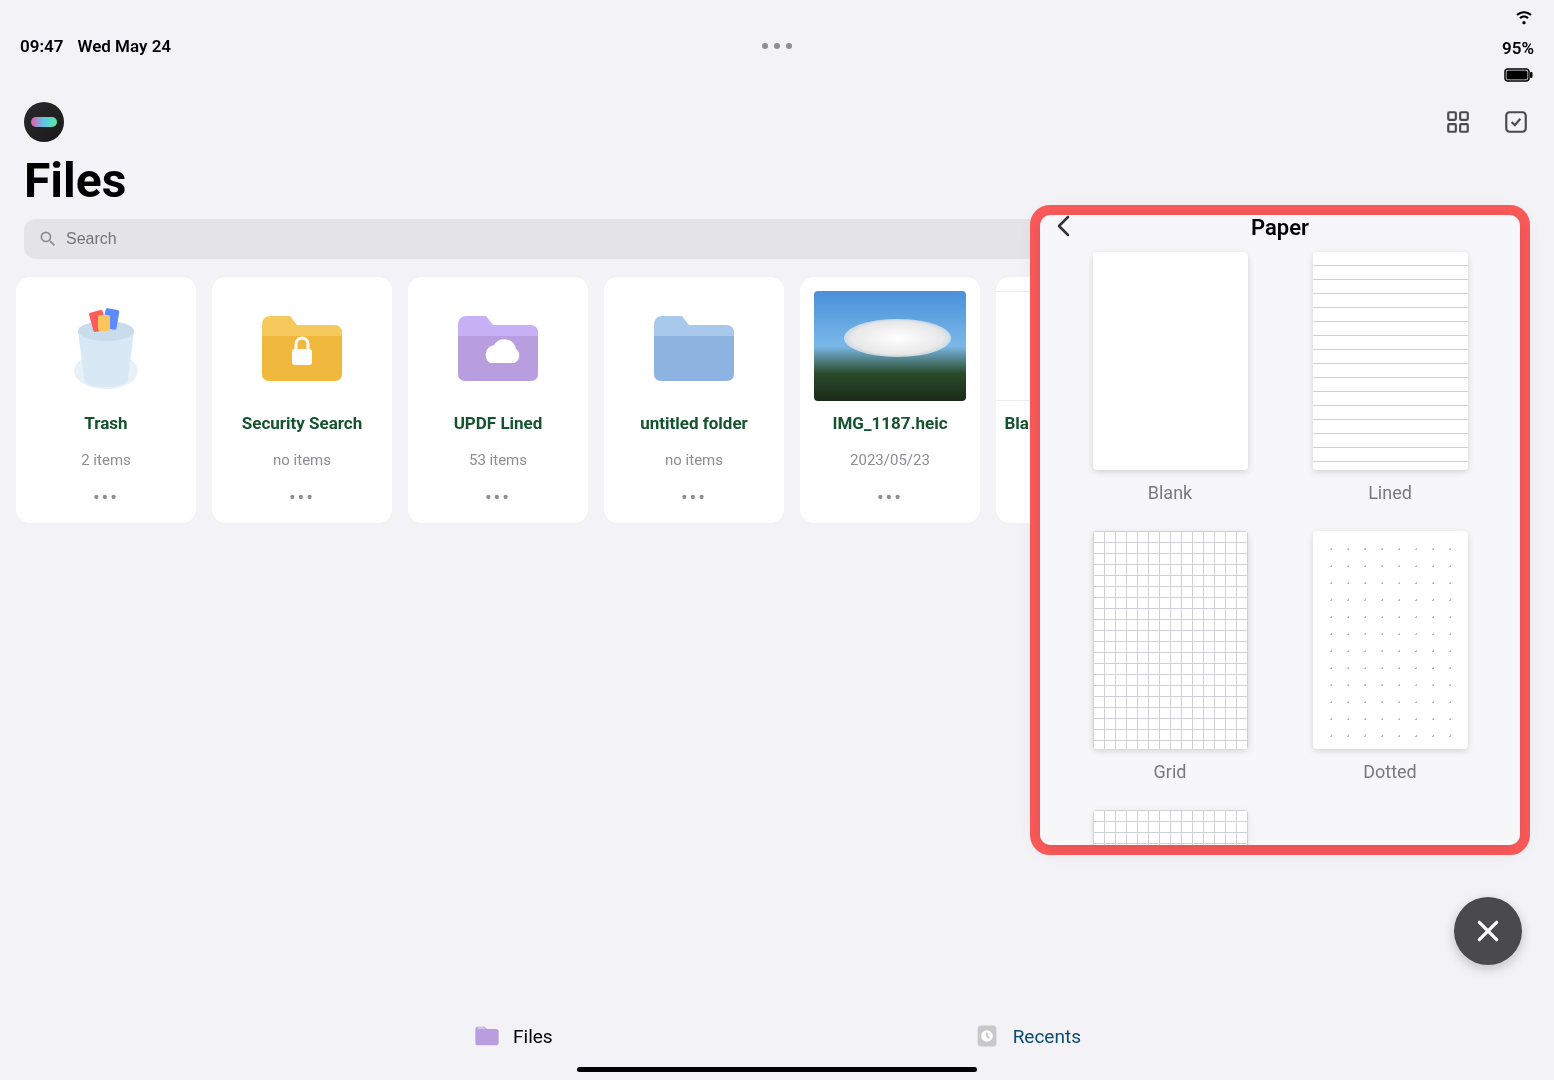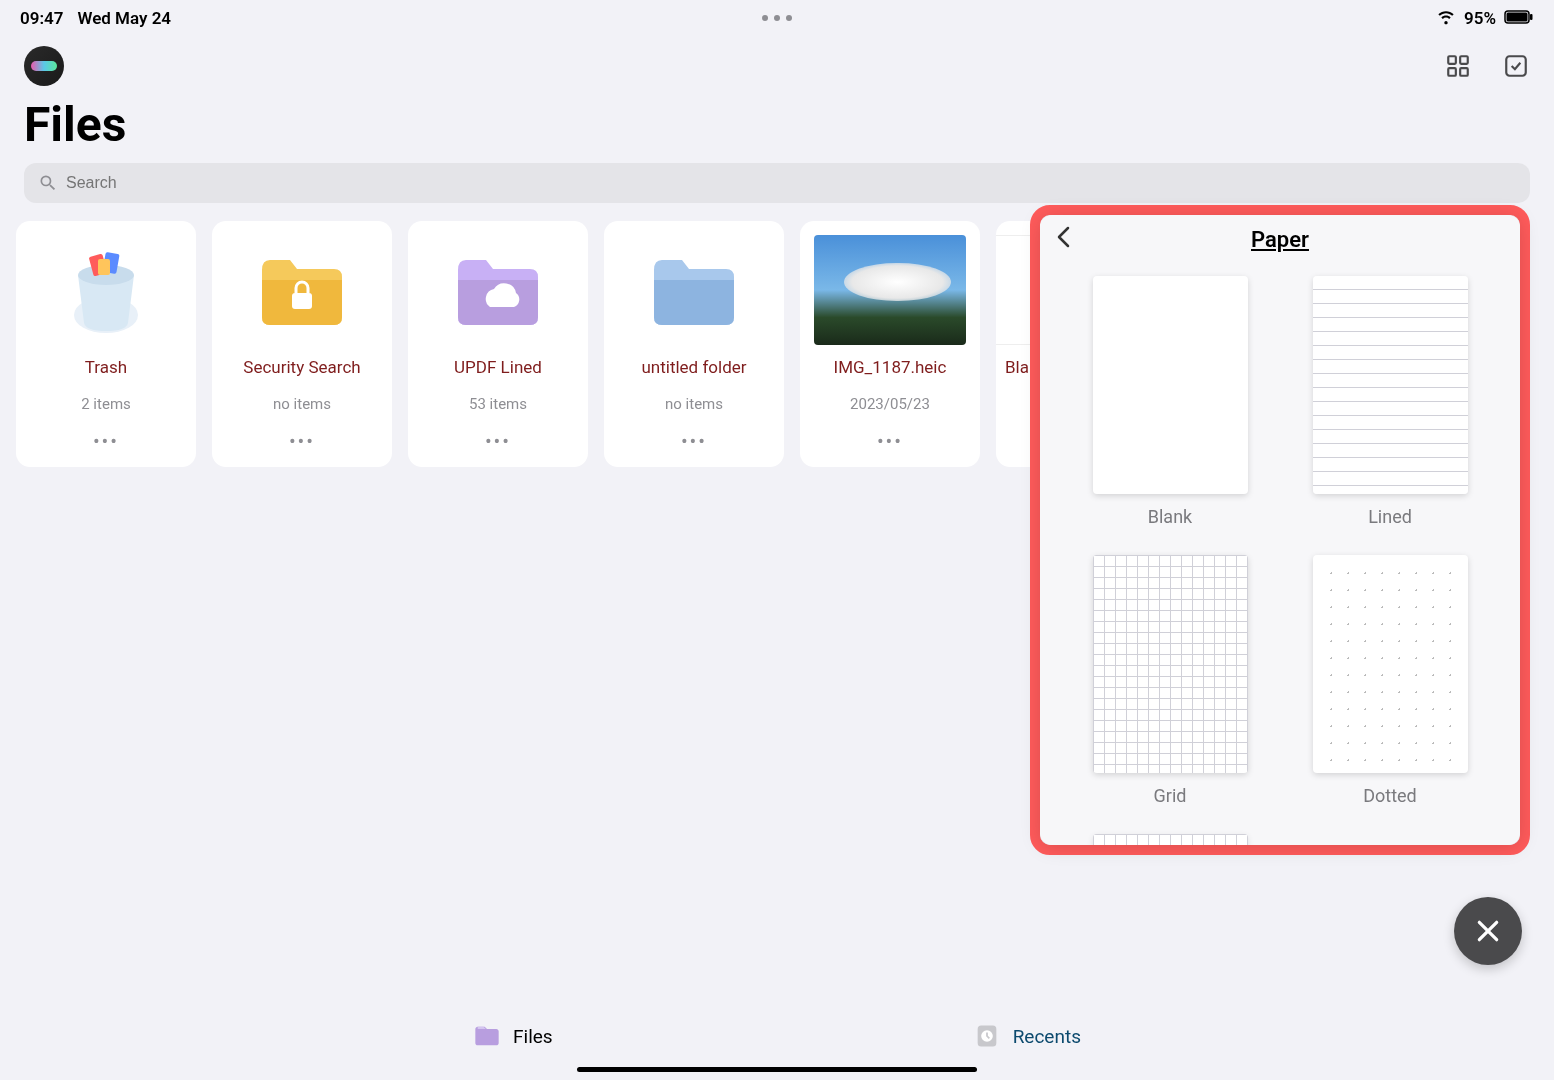--- a/index.html
+++ b/index.html
@@ -27,21 +27,21 @@
       position: absolute;
       left: 50%;
       transform: translateX(-50%);
       display: flex;
       gap: 6px;
     }
     .status-dot {
       width: 6px; height: 6px; border-radius: 50%;
       background: #8e8e93;
     }
-    .status-right { display: flex; align-items: center; gap: 8px; }
+    .status-right { display: flex; align-items: flex-end; gap: 8px; flex-direction: column; }
     .wifi-icon svg { width: 20px; height: 20px; }
     .battery-icon svg { width: 30px; height: 14px; }
     
     
     .header-row {
       display: flex;
       align-items: center;
       justify-content: space-between;
       padding: 10px 24px;034
     }
@@ -135,23 +135,23 @@
     .file-thumb.photo::before {
       content: '';
       position: absolute;
       top: 25%; right: 10%;
       width: 70%; height: 35%;
       background: radial-gradient(ellipse at center, #fff 0%, #e8e8e8 60%, transparent 100%);
       border-radius: 50%;
     }
     .file-name {
       font-size: 17px;
-      font-weight: 400;
+      font-weight: 700;
       text-align: center;
-      color: #7f1d1d;
+      color: #14532d;
       margin-bottom: 18px;
     }
     .file-meta {
       font-size: 15px;
       color: #8e8e93;
       margin-bottom: 16px;
     }
     .file-more {
       color: #8e8e93;
       font-size: 20px;
@@ -220,25 +220,23 @@
       position: absolute;
       bottom: -10px;
       right: 28px;
       width: 0; height: 0;
       border-left: 12px solid transparent;
       border-right: 12px solid transparent;
       border-top: 12px solid #f7f7f9;
     }
     .popup-header {
       display: flex;
-      align-items: flex-end;
+      align-items: flex-start;
       justify-content: center;
       position: relative;
-      padding: 12px;
-      text-decoration: underline;
     }
     .popup-back {
       position: absolute;
       left: 16px;
       cursor: pointer;
     }
     .popup-back svg { width: 14px; height: 22px; }
     .popup-title {
       font-size: 22px;
       font-weight: 600;

